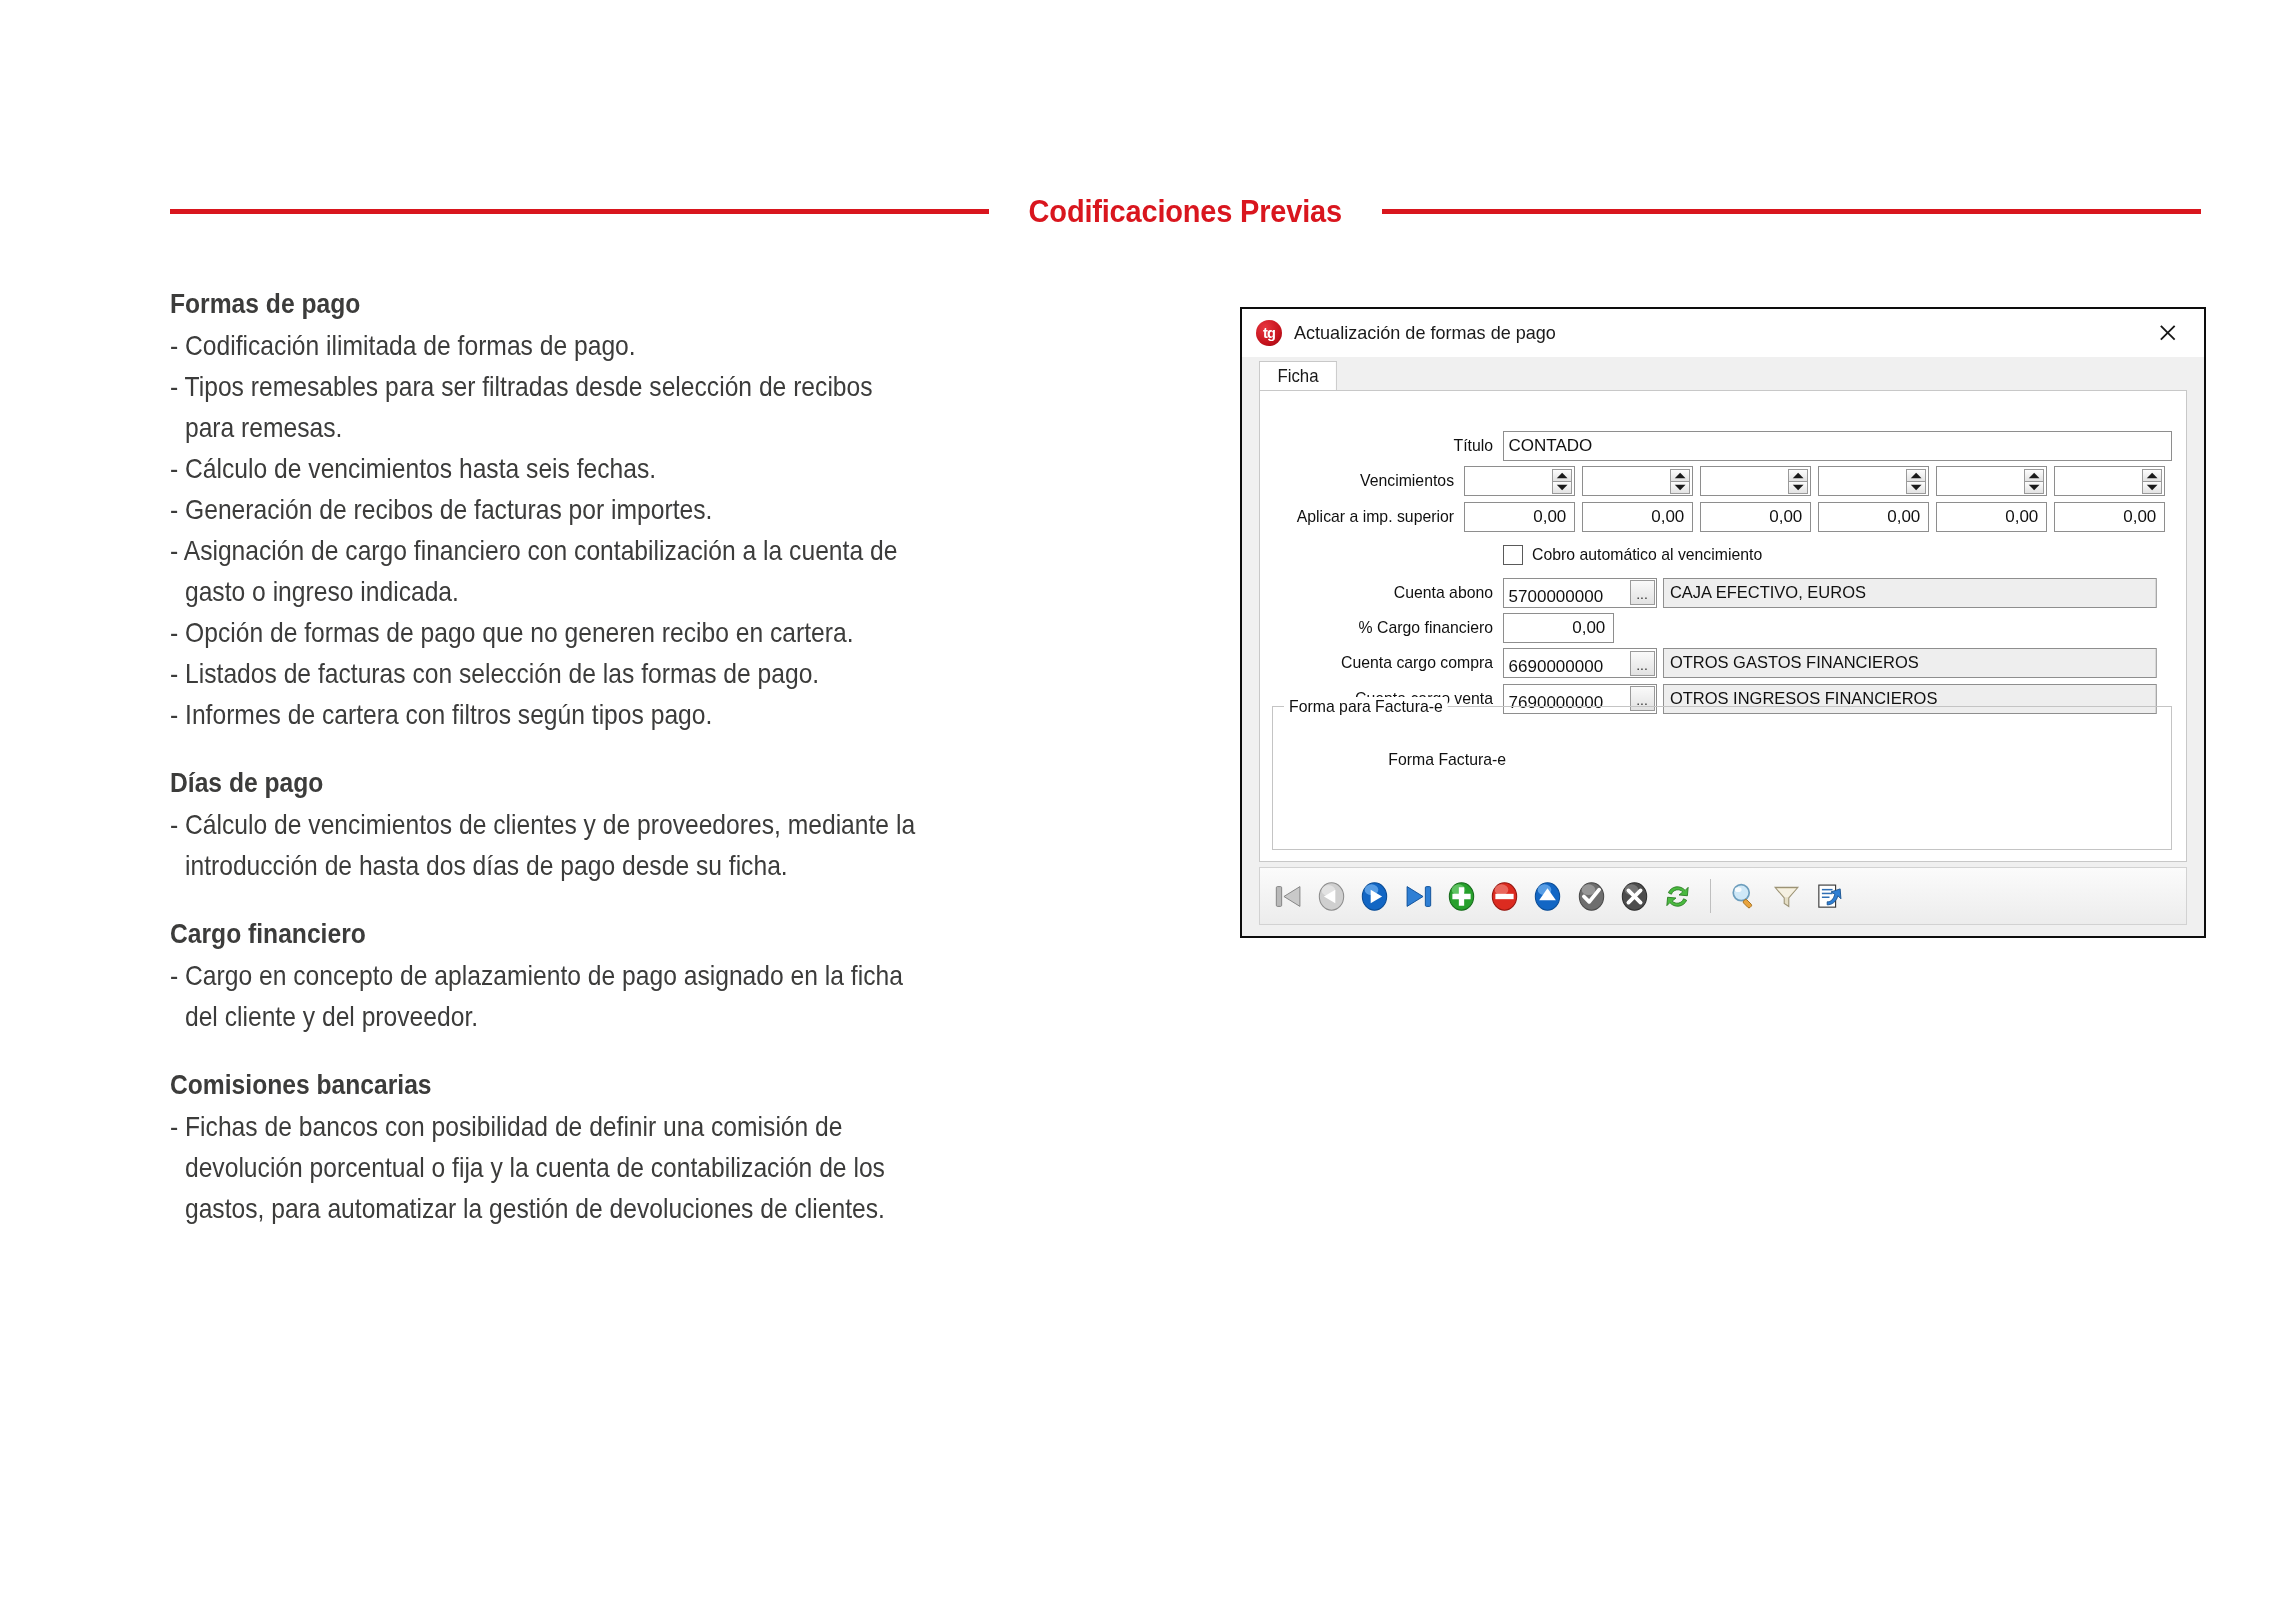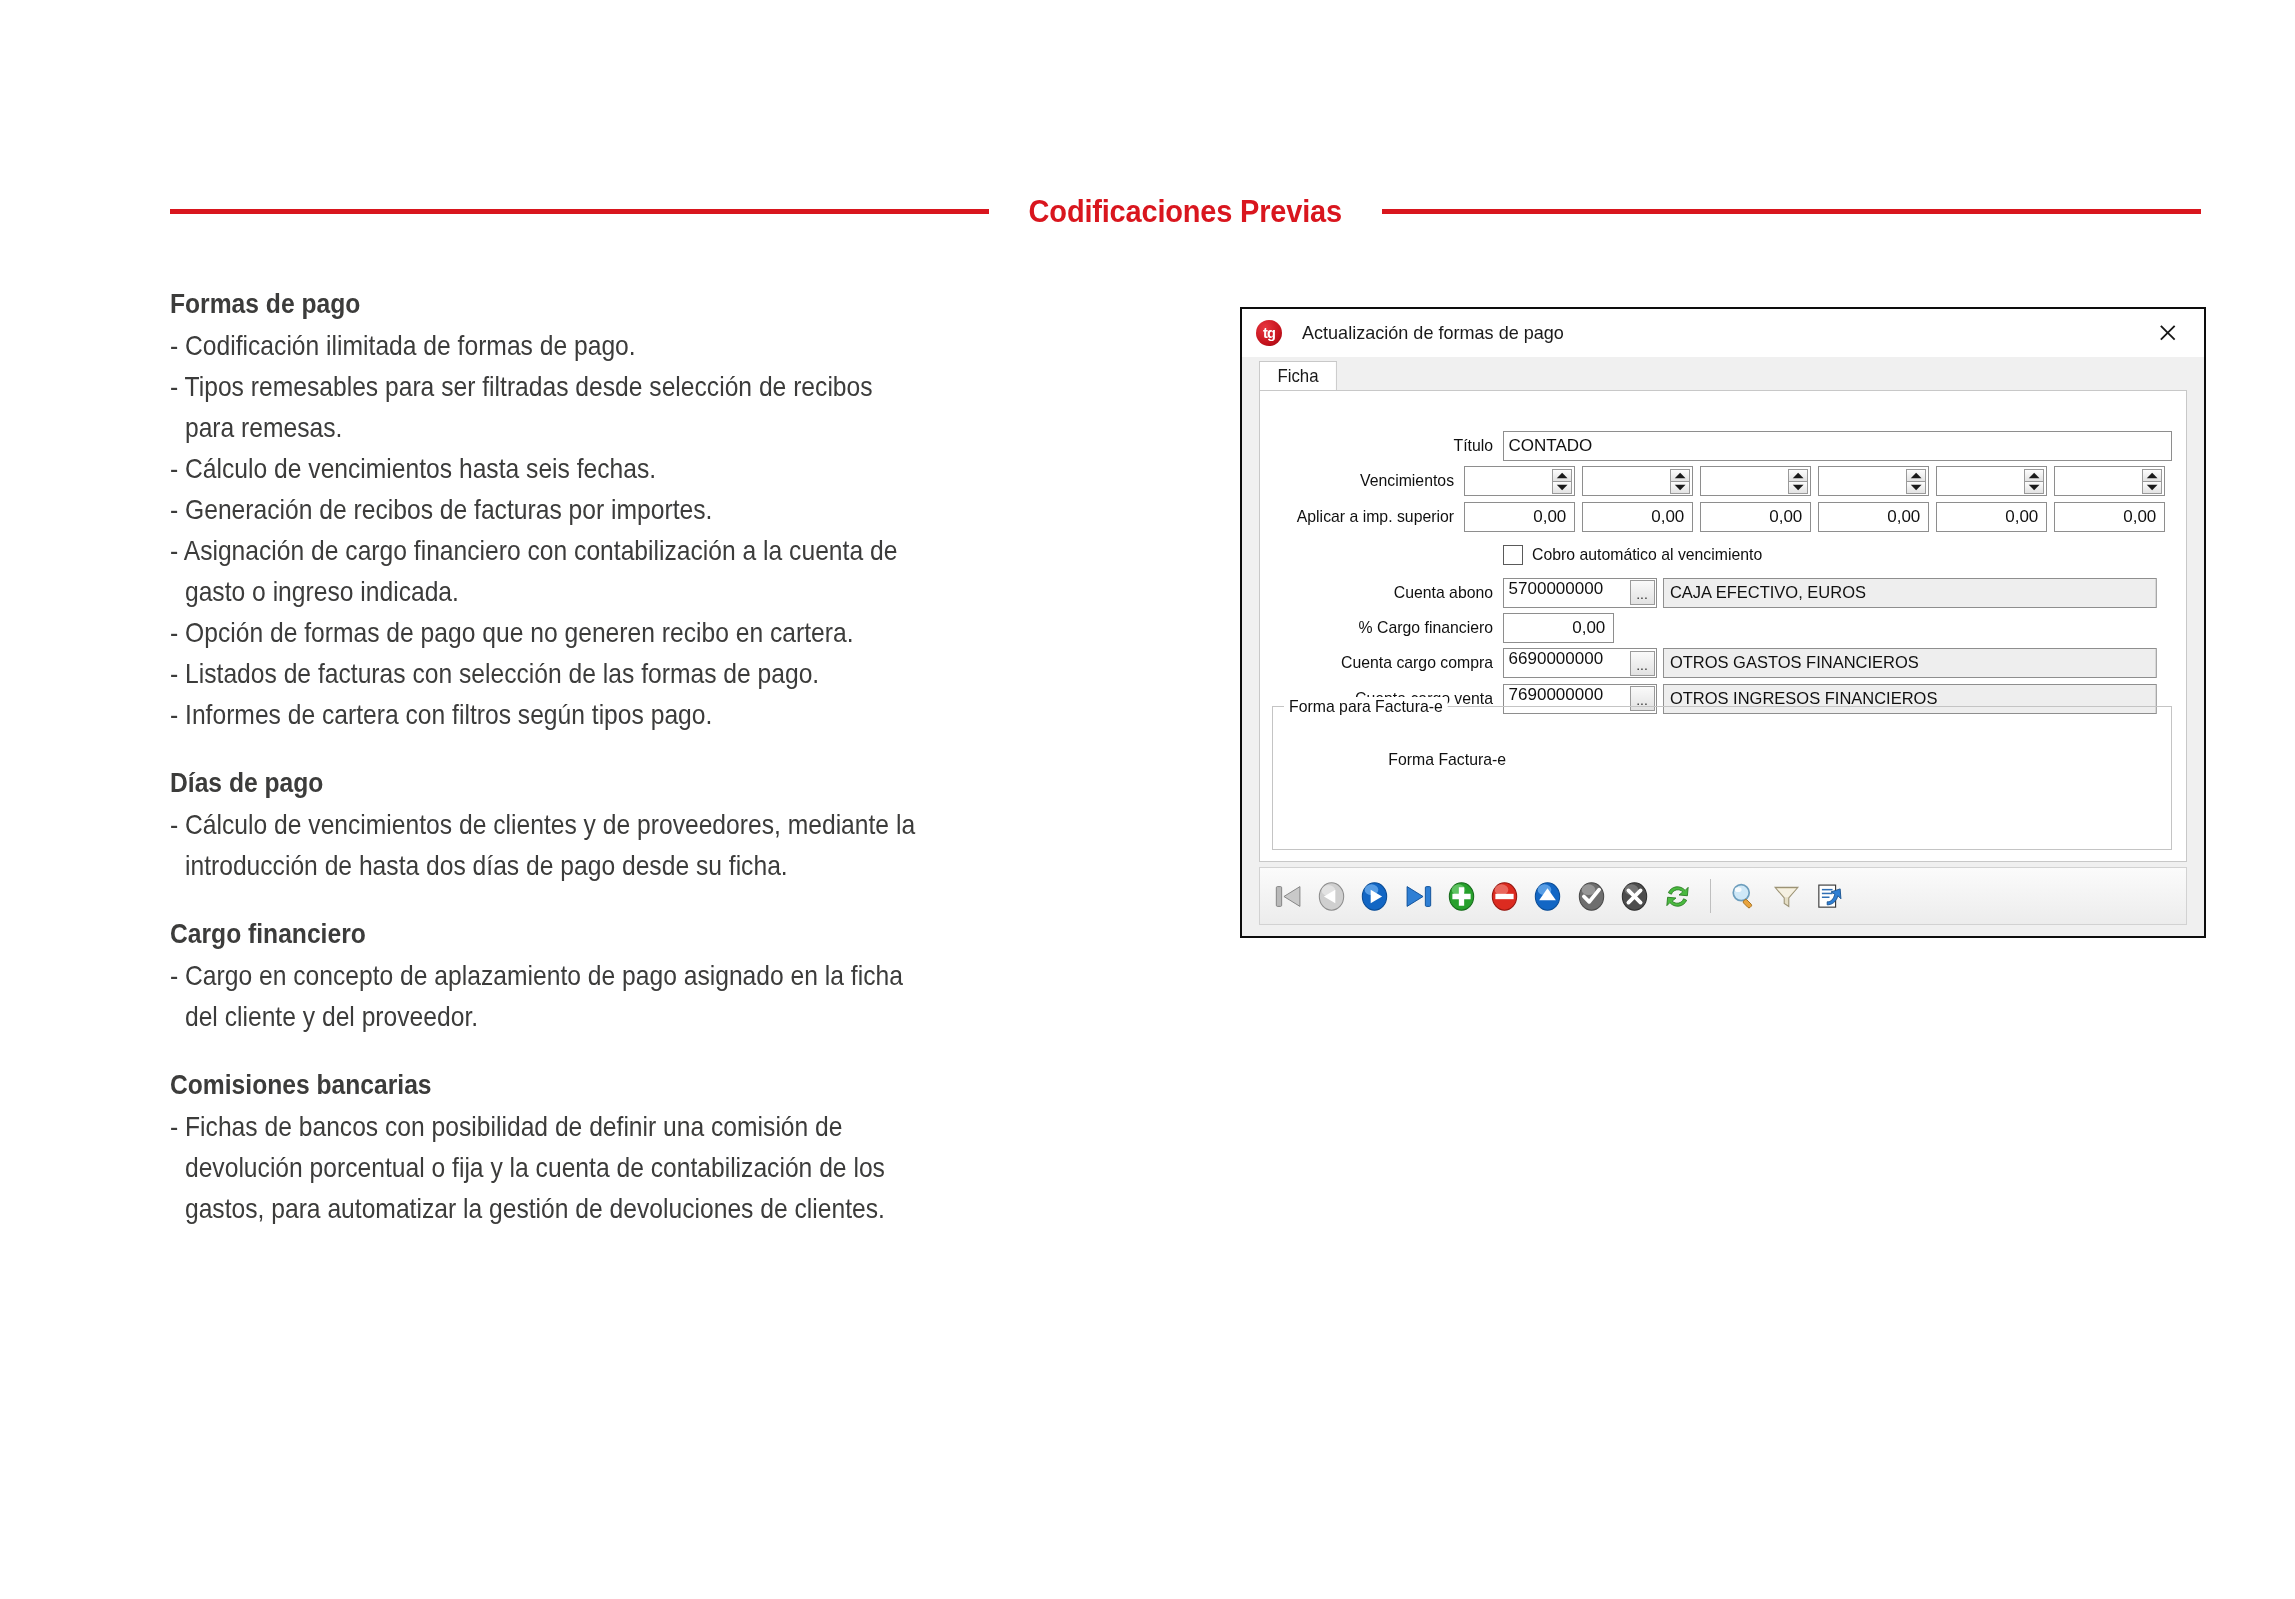--- a/index.html
+++ b/index.html
@@ -87,21 +87,20 @@
     font-family: "Liberation Sans", sans-serif;
   }
   #titlebar {
     height: 48px;
     background: #ffffff;
     display: flex;
     align-items: center;
     padding: 0 0 0 14px;
     box-sizing: border-box;
     position: relative;
-    gap: 8px;
   }
   #app-logo {
     width: 26px; height: 26px;
     border-radius: 50%;
     background: radial-gradient(circle at 35% 30%, #e8353f 0%, #c3111b 65%, #8d0d14 100%);
     color: #fff;
     font-size: 14.6px;
     font-weight: bold;
     display: flex; align-items: center; justify-content: center;
     letter-spacing: -0.8px;
@@ -244,21 +243,21 @@
     padding-right: 7.7px;
     font-size: 17px; color: #101010;
     margin-right: 7px;
   }
 
   .acct-code {
     width: 154px; height: 30px;
     border: 0.8px solid #8e8e8e;
     background: #fff;
     box-sizing: border-box;
-    display: flex; align-items: flex-start;
+    display: flex; align-items: flex-end;
     font-size: 17px; color: #101010;
     padding-left: 4.6px;
     position: relative;
   }
   .ellipsis-btn {
     position: absolute;
     right: 1.5px; top: 1.5px; bottom: 1.5px;
     width: 25px;
     background: linear-gradient(#fafafa,#e2e2e2);
     border: 0.8px solid #9a9a9a;

